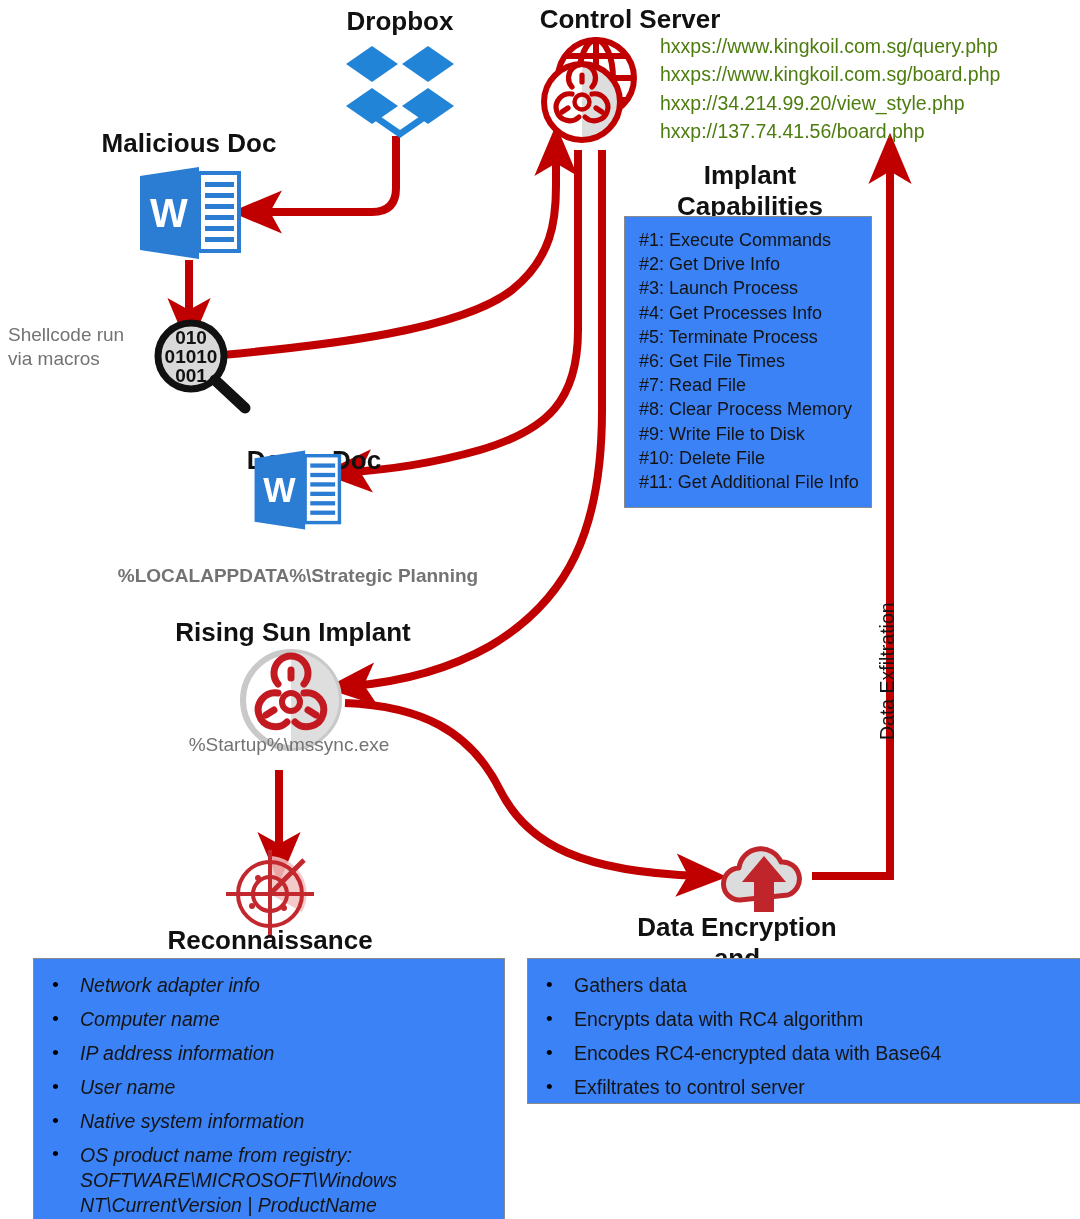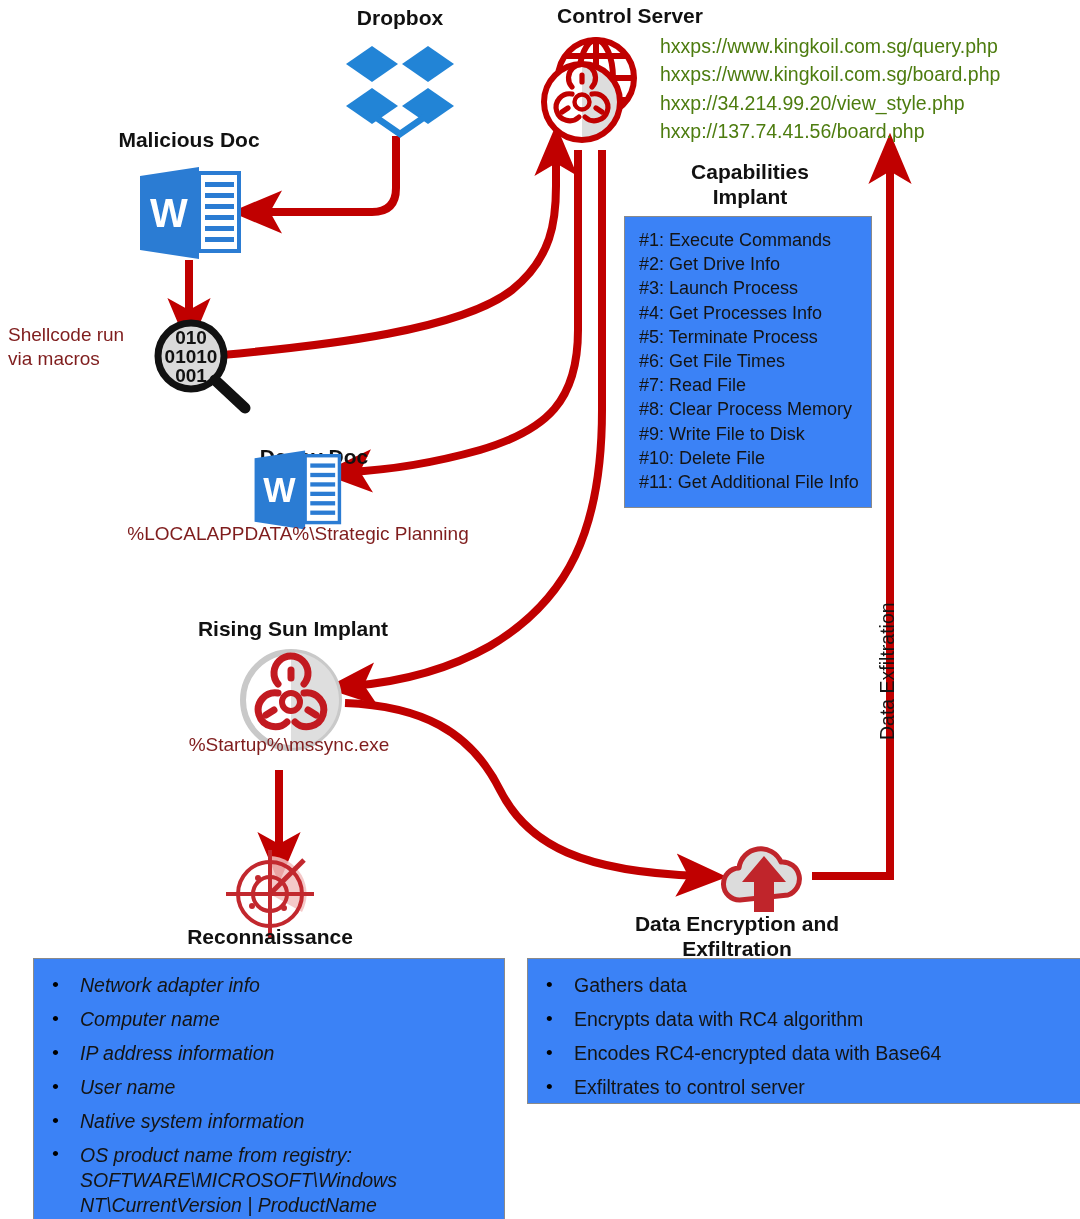--- a/index.html
+++ b/index.html
@@ -21,30 +21,30 @@
   .abs { position: absolute; }
   svg.layer {
     position: absolute;
     left: 0; top: 0;
     width: 1080px;
     height: 1219px;
     pointer-events: none;
   }
   .ttl {
     font-weight: bold;
-    font-size: 21px;
+    font-size: 26px;
     color: #111111;
     text-align: center;
     line-height: 1.18;
     white-space: nowrap;
   }
   .ttl.wrap { white-space: normal; }
   .plain {
     font-size: 19px;
-    color: #7f1d1d;
+    color: #737373;
     text-align: center;
     line-height: 1.25;
   }
   .urls {
     font-size: 19.5px;
     color: #4d7c0f;
     line-height: 1.455;
     white-space: nowrap;
   }
   .infobox {
@@ -159,22 +159,22 @@
     </svg>
   </div>
   <div class="abs urls" style="left:660px; top:32px;">
     <div>hxxps://www.kingkoil.com.sg/query.php</div>
     <div>hxxps://www.kingkoil.com.sg/board.php</div>
     <div>hxxp://34.214.99.20/view_style.php</div>
     <div>hxxp://137.74.41.56/board.php</div>
   </div>
 
   <div class="abs ttl" style="left:628px; top:160px; width:244px;">
+    <div>Implant</div>
     <div>Capabilities</div>
-    <div>Implant</div>
   </div>
   <div class="abs infobox" style="left:624px; top:216px; width:248px; height:292px;">
     <div class="caplist">
       <div>#1: Execute Commands</div>
       <div>#2: Get Drive Info</div>
       <div>#3: Launch Process</div>
       <div>#4: Get Processes Info</div>
       <div>#5: Terminate Process</div>
       <div>#6: Get File Times</div>
       <div>#7: Read File</div>
@@ -227,21 +227,21 @@
         <rect x="68" y="15" width="29" height="5"></rect>
         <rect x="68" y="26" width="29" height="5"></rect>
         <rect x="68" y="37" width="29" height="5"></rect>
         <rect x="68" y="48" width="29" height="5"></rect>
         <rect x="68" y="59" width="29" height="5"></rect>
         <rect x="68" y="70" width="29" height="5"></rect>
       </g>
       <text x="32" y="60" font-family="Liberation Sans, sans-serif" font-size="40" font-weight="bold" fill="#ffffff" text-anchor="middle">W</text>
     </svg>
   </div>
-  <div class="abs plain" style="left:38px; top:522px; width:520px;">%LOCALAPPDATA%\Strategic Planning</div>
+  <div class="abs plain" style="left:38px; top:564px; width:520px;font-weight:bold;">%LOCALAPPDATA%\Strategic Planning</div>
 
   <div class="abs ttl" style="left:173px; top:617px; width:240px;">Rising Sun Implant</div>
   <div class="abs icon-wrap" style="left:239px; top:648px;">
     <svg width="104" height="104" viewBox="0 0 104 104">
       <circle cx="52" cy="52" r="48" fill="#ffffff" stroke="#c9c9c9" stroke-width="6"></circle>
       <path d="M52,4 a48,48 0 0,1 0,96 Z" fill="#dedede"></path>
       <g fill="none" stroke="#C21A20" stroke-width="7" stroke-linecap="round">
         <circle cx="52" cy="54" r="9" stroke-width="6"></circle>
         <path d="M39,36 a17,17 0 1,1 26,0"></path>
         <path d="M65,45 a17,17 0 1,1 -9,29"></path>

